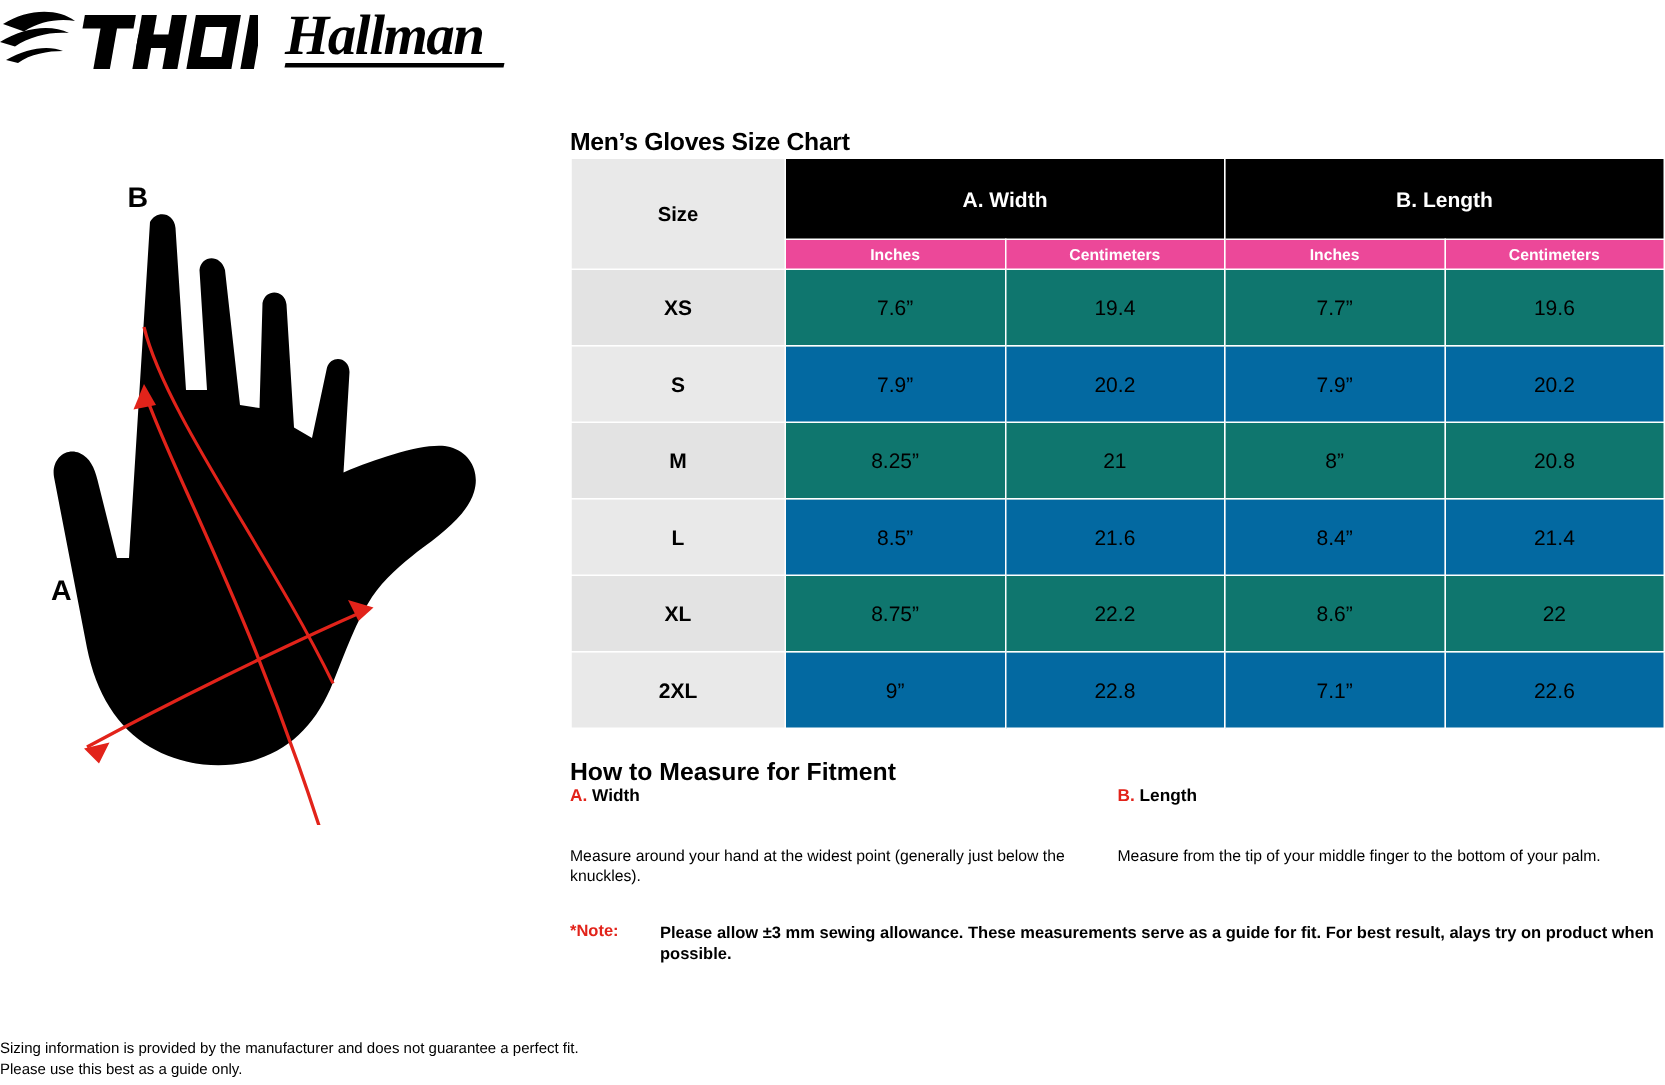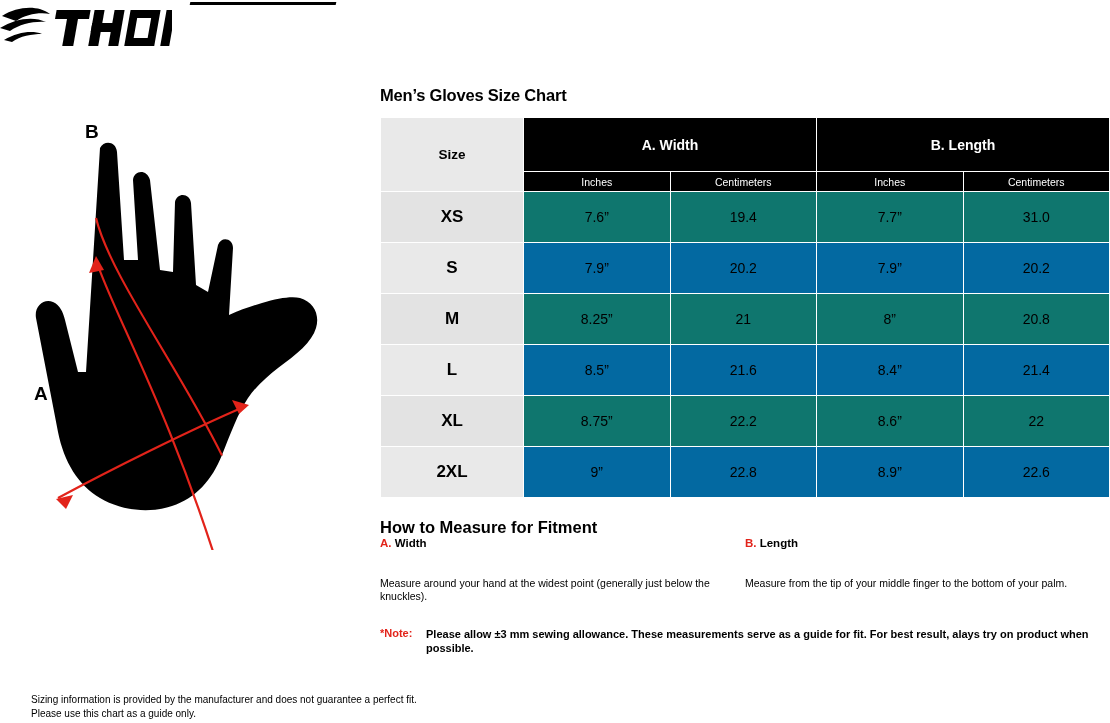--- a/index.html
+++ b/index.html
@@ -65,21 +65,21 @@
 
   
   .content {
     position: absolute;
     left: 380px; top: 86px;
     width: 730px;
   }
   .chart-title {
     font-size: 16.5px;
     font-weight: bold;
-    margin: 0 0 12px 0;
+    margin: 0 0 0 0;
     letter-spacing: -0.2px;
   }
 
   table.size-chart {
     border-collapse: collapse;
     width: 730px;
     table-layout: fixed;
   }
   table.size-chart th,
   table.size-chart td {
@@ -95,30 +95,30 @@
     height: 74px;
   }
   .hdr-group {
     background: #000000;
     color: #ffffff;
     font-size: 14px;
     font-weight: bold;
     height: 50px;
   }
   .hdr-unit {
-    background: #000000;
+    background: #ec4899;
     color: #ffffff;
     font-size: 10.5px;
-    font-weight: normal;
+    font-weight: bold;
     height: 18px;
     padding: 2px 0;
   }
   td.size-cell {
     background: #e9e9e9;
-    font-size: 17px;
+    font-size: 14px;
     font-weight: bold;
     height: 51px;
   }
   td.val-cell {
     background: #0369a1;
     font-size: 14px;
     height: 51px;
   }
   tr.alt td.val-cell {
     background: #0f766e;
@@ -149,20 +149,21 @@
     font-size: 10.5px;
     line-height: 13px;
     color: #000;
     margin-top: 28px;
   }
 
   .note-row {
     display: flex;
     margin-top: 24px;
     width: 730px;
+    gap: 14px;
   }
   .note-label {
     color: #e2231a;
     font-weight: bold;
     font-size: 11px;
     width: 46px;
     flex: 0 0 46px;
   }
   .note-text {
     font-size: 11px;
@@ -171,21 +172,20 @@
   }
 
   
   .footer {
     position: absolute;
     left: 0; bottom: 2px;
     width: 560px;
     font-size: 10px;
     line-height: 14px;
     color: #000;
-    padding-left: 31px;
   }
 </style>
 </head>
 <body>
 
 <div class="logo-bar">
 
   <div class="thor-logo">
     <svg width="172" height="50" viewBox="0 0 172 50" xmlns="http://www.w3.org/2000/svg">
 
@@ -203,20 +203,21 @@
         <rect x="116" y="8" width="10" height="36" fill="#000"></rect>
 
         <path d="M132 8 h30 v36 h-30 z M140 16 v20 h14 v-20 z" fill="#000" fill-rule="evenodd"></path>
 
         <path d="M168 8 h28 v20 h-9 l10 16 h-11 l-9 -16 h-0 v16 h-9 z M177 16 v5 h10 v-5 z" fill="#000"></path>
       </g>
     </svg>
   </div>
 
   <div class="hallman-logo">
+    <div class="hallman-logo-text">Hallman</div>
     <div class="hallman-underline"></div>
   </div>
 </div>
 
 <div class="glove-panel">
   <svg width="370" height="440" viewBox="0 0 370 440" xmlns="http://www.w3.org/2000/svg">
 
     <g fill="#000000">
       <path d="M100 38
                C 104 30, 116 31, 117 42
@@ -290,21 +291,21 @@
         <th class="hdr-unit">Inches</th>
         <th class="hdr-unit">Centimeters</th>
       </tr>
     </thead>
     <tbody>
       <tr class="alt">
         <td class="size-cell">XS</td>
         <td class="val-cell">7.6”</td>
         <td class="val-cell">19.4</td>
         <td class="val-cell">7.7”</td>
-        <td class="val-cell">31.0</td>
+        <td class="val-cell">19.6</td>
       </tr>
       <tr>
         <td class="size-cell">S</td>
         <td class="val-cell">7.9”</td>
         <td class="val-cell">20.2</td>
         <td class="val-cell">7.9”</td>
         <td class="val-cell">20.2</td>
       </tr>
       <tr class="alt">
         <td class="size-cell">M</td>
@@ -324,21 +325,21 @@
         <td class="size-cell">XL</td>
         <td class="val-cell">8.75”</td>
         <td class="val-cell">22.2</td>
         <td class="val-cell">8.6”</td>
         <td class="val-cell">22</td>
       </tr>
       <tr>
         <td class="size-cell">2XL</td>
         <td class="val-cell">9”</td>
         <td class="val-cell">22.8</td>
-        <td class="val-cell">8.9”</td>
+        <td class="val-cell">7.1”</td>
         <td class="val-cell">22.6</td>
       </tr>
     </tbody>
   </table>
 
   <h2 class="measure-title">How to Measure for Fitment</h2>
 
   <div class="measure-cols">
     <div class="measure-col">
       <div class="measure-head">
@@ -358,14 +359,14 @@
 
   <div class="note-row">
     <div class="note-label">*Note:</div>
     <div class="note-text">Please allow ±3 mm sewing allowance. These measurements serve as a guide for fit. For best result, alays try on product when possible.</div>
   </div>
 
 </div>
 
 <div class="footer">
   <div>Sizing information is provided by the manufacturer and does not guarantee a perfect fit.</div>
-  <div>Please use this chart as a guide only.</div>
+  <div>Please use this best as a guide only.</div>
 </div>
 
 </body></html>

